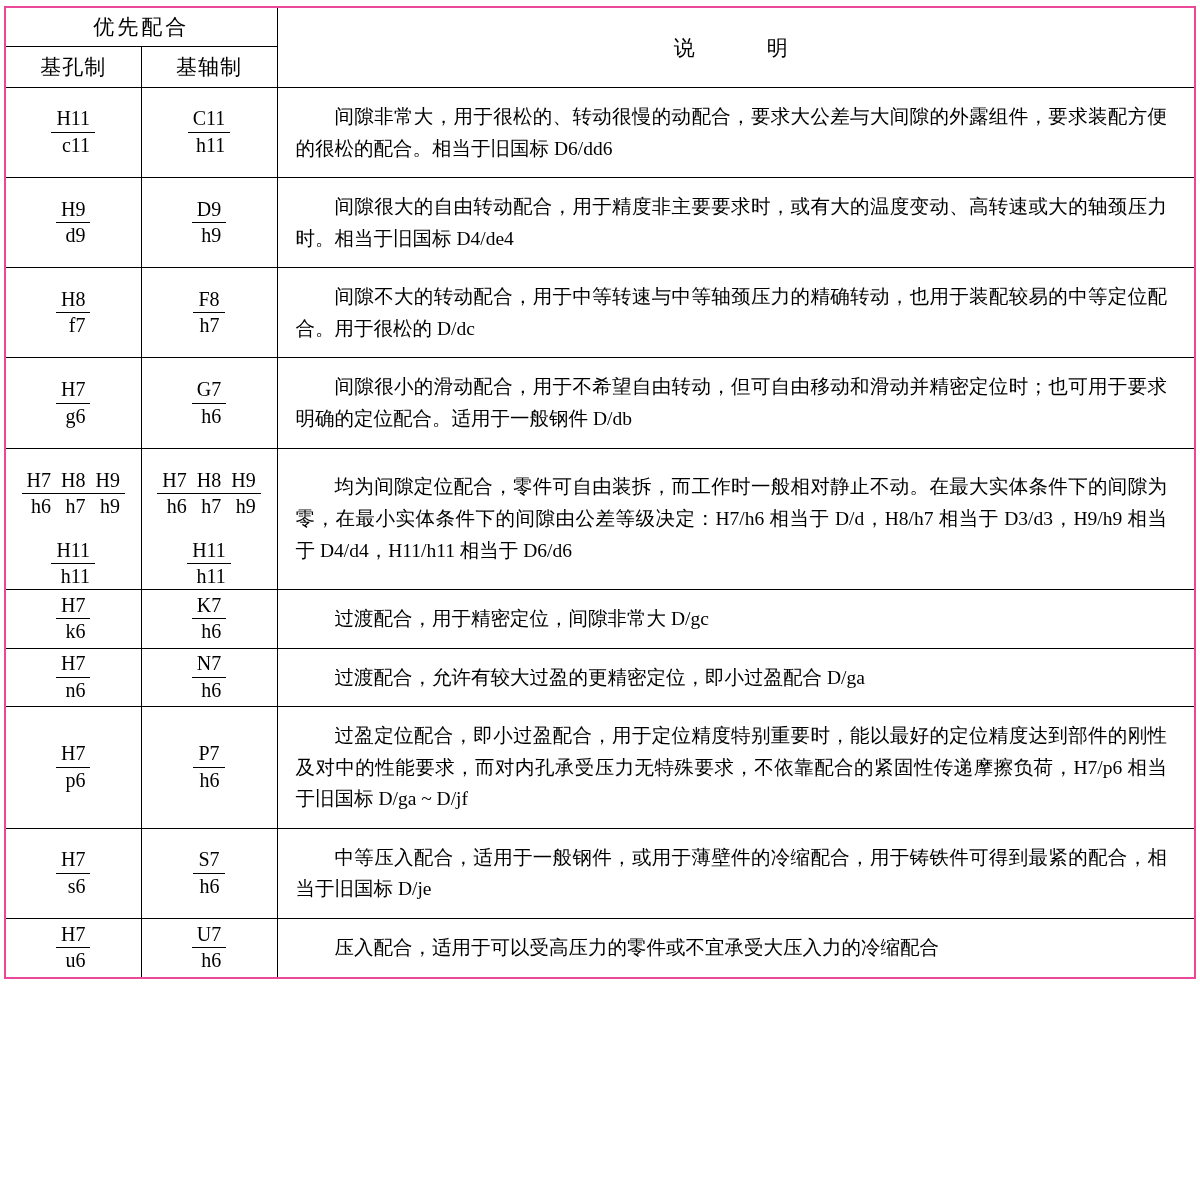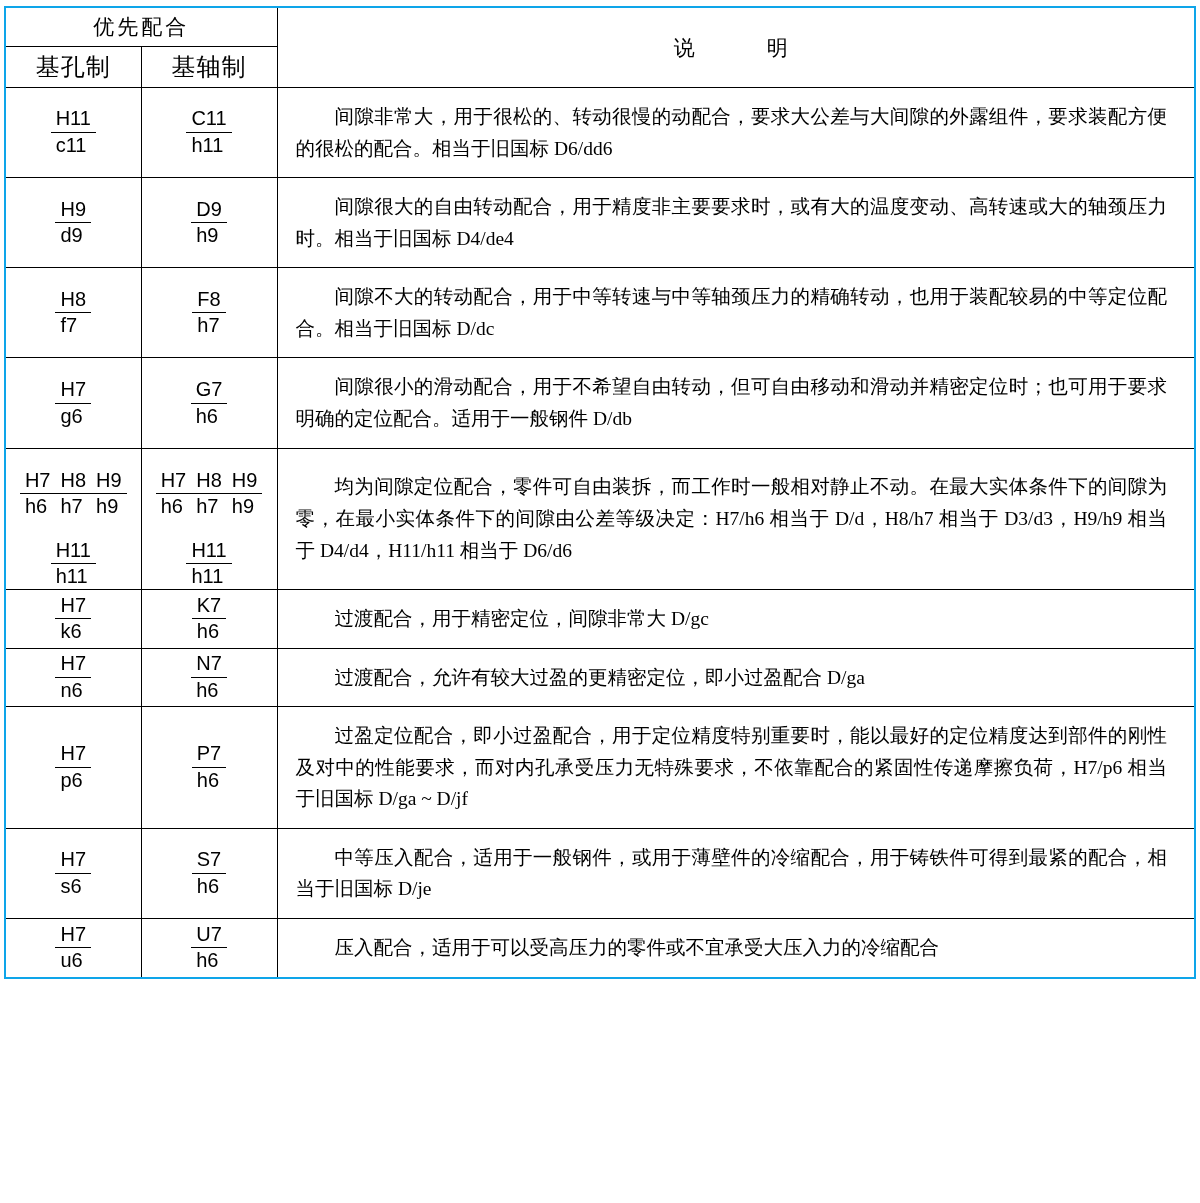--- a/index.html
+++ b/index.html
@@ -25,54 +25,54 @@
     table-layout: fixed;
   }
   table.fits td, table.fits th {
     border: 1px solid #000;
     padding: 0;
     vertical-align: middle;
     font-weight: normal;
   }
   
   table.fits {
-    border: 2px solid #0ea5e9;
+    border: 2px solid #ec4899;
   }
   .col-a { width: 136px; }
   .col-b { width: 136px; }
   .col-c { width: auto; }
 
   .hdr-top {
     text-align: center;
     font-size: 21px;
     letter-spacing: 3px;
     height: 38px;
   }
   .hdr-sub {
     text-align: center;
-    font-size: 24px;
+    font-size: 21px;
     letter-spacing: 1px;
     height: 40px;
   }
   .hdr-desc {
     text-align: center;
     font-size: 21px;
     letter-spacing: 10px;
     font-family: Liberation Serif, serif;
   }
   .frac-cell {
     text-align: center;
     padding: 14px 0;
   }
   .frac {
     display: inline-block;
-    text-align: left;
+    text-align: right;
     font-size: 20px;
     line-height: 1.18;
-    font-family: Liberation Sans, sans-serif;
+    font-family: Liberation Serif, serif;
   }
   .frac .num {
     display: block;
     border-bottom: 1.4px solid #000;
     padding: 0 5px 1px 5px;
   }
   .frac .den {
     display: block;
     padding: 1px 5px 0 5px;
   }
@@ -124,21 +124,21 @@
           <td class="frac-cell"><span class="frac"><span class="num">H9</span><span class="den">d9</span></span></td>
           <td class="frac-cell"><span class="frac"><span class="num">D9</span><span class="den">h9</span></span></td>
           <td>
             <div class="desc">间隙很大的自由转动配合，用于精度非主要要求时，或有大的温度变动、高转速或大的轴颈压力时。相当于旧国标 D4/de4</div>
           </td>
         </tr>
         <tr>
           <td class="frac-cell"><span class="frac"><span class="num">H8</span><span class="den">f7</span></span></td>
           <td class="frac-cell"><span class="frac"><span class="num">F8</span><span class="den">h7</span></span></td>
           <td>
-            <div class="desc">间隙不大的转动配合，用于中等转速与中等轴颈压力的精确转动，也用于装配较易的中等定位配合。相当于旧国标 D/dc</div>
+            <div class="desc">间隙不大的转动配合，用于中等转速与中等轴颈压力的精确转动，也用于装配较易的中等定位配合。用于很松的 D/dc</div>
           </td>
         </tr>
         <tr>
           <td class="frac-cell"><span class="frac"><span class="num">H7</span><span class="den">g6</span></span></td>
           <td class="frac-cell"><span class="frac"><span class="num">G7</span><span class="den">h6</span></span></td>
           <td>
             <div class="desc">间隙很小的滑动配合，用于不希望自由转动，但可自由移动和滑动并精密定位时；也可用于要求明确的定位配合。适用于一般钢件 D/db</div>
           </td>
         </tr>
         <tr class="tall">

